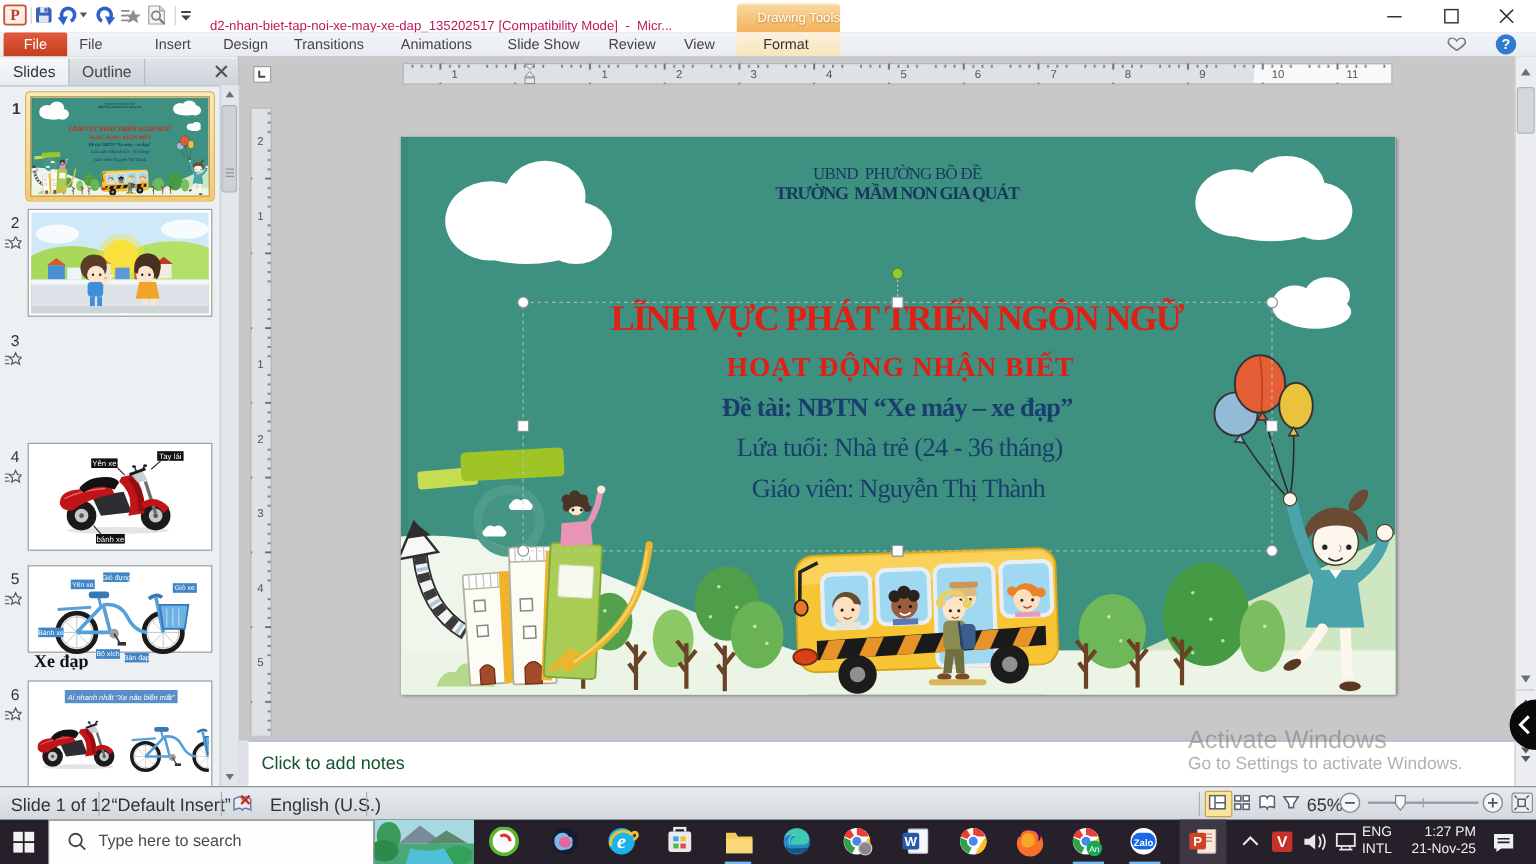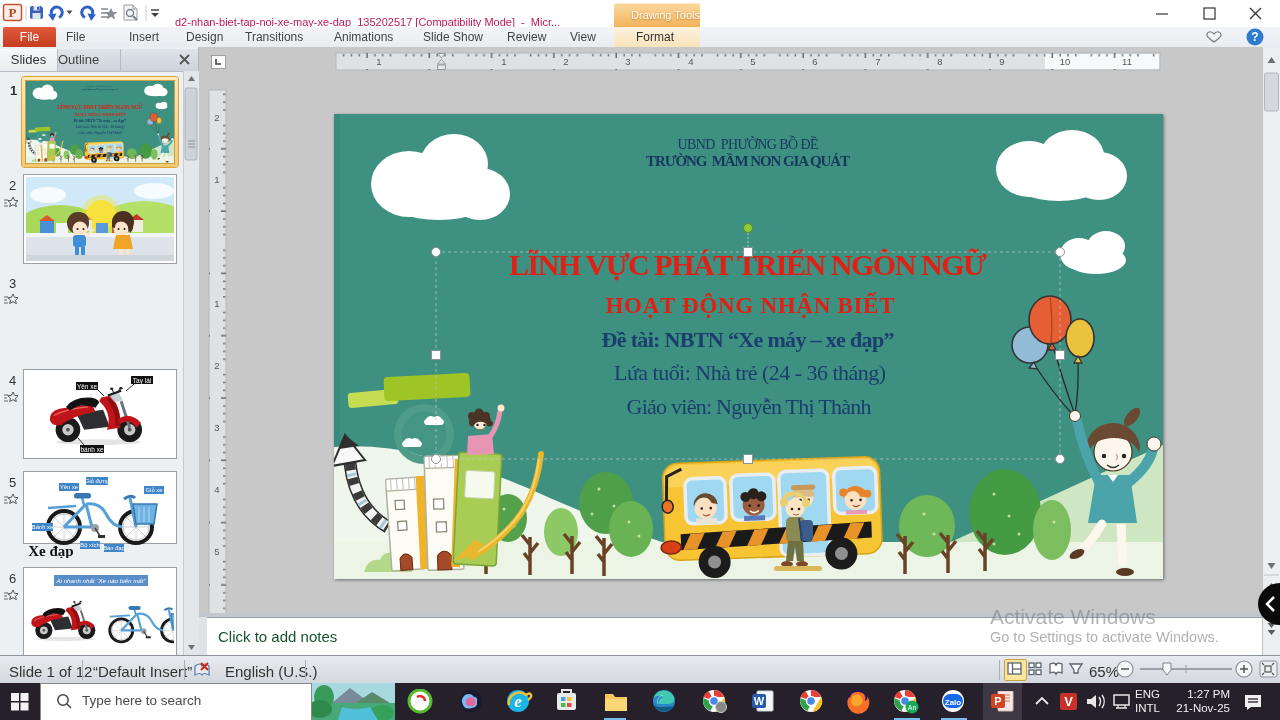--- a/index.html
+++ b/index.html
@@ -385,21 +385,21 @@
   <circle cx="55" cy="9" r="8.5" fill="#2f7bd0"></circle>
   <text x="55" y="13" font-size="12" font-weight="bold" fill="#fff" text-anchor="middle">?</text>
 </svg>
 
 <div class="abs" style="left:198px;top:47px;width:1082px;height:570px;background:#c8c8c8"></div>
 
 <div id="leftpanel" class="abs" style="left:0;top:47px;width:198px;height:608px;background:#edf0f3;border-right:1px solid #b0b6bd">
 
   <div class="abs" style="left:0;top:2px;width:198px;height:22px;background:linear-gradient(#dfe4e9,#cdd3da);border-bottom:1px solid #b6bcc3"></div>
   <div class="abs" style="left:0;top:2px;width:57px;height:22px;background:linear-gradient(#f6f8fa,#e9edf1);border-right:1px solid #b6bcc3;font-size:13px;color:#333;text-align:center;line-height:22px">Slides</div>
-  <div class="abs" style="left:58px;top:2px;width:62px;height:22px;border-right:1px solid #b6bcc3;font-size:13px;color:#444;line-height:22px">Outline</div>
+  <div class="abs" style="left:58px;top:2px;width:62px;height:22px;border-right:1px solid #b6bcc3;font-size:13px;color:#444;text-align:center;line-height:22px">Outline</div>
   <svg class="abs" style="left:178px;top:6px" width="14" height="14">
       <path d="M2 2 L11 11 M11 2 L2 11" stroke="#555" stroke-width="1.8"></path>
     </svg>
 
   <div class="abs" style="left:0;top:0;width:22px;height:608px;font-size:13px;color:#333">
     <span class="abs" style="left:10px;top:36px;font-weight:bold">1</span>
     <span class="abs" style="left:9px;top:131px">2</span>
     <span class="abs" style="left:9px;top:229px">3</span>
     <span class="abs" style="left:9px;top:326px">4</span>
     <span class="abs" style="left:9px;top:428px">5</span>

